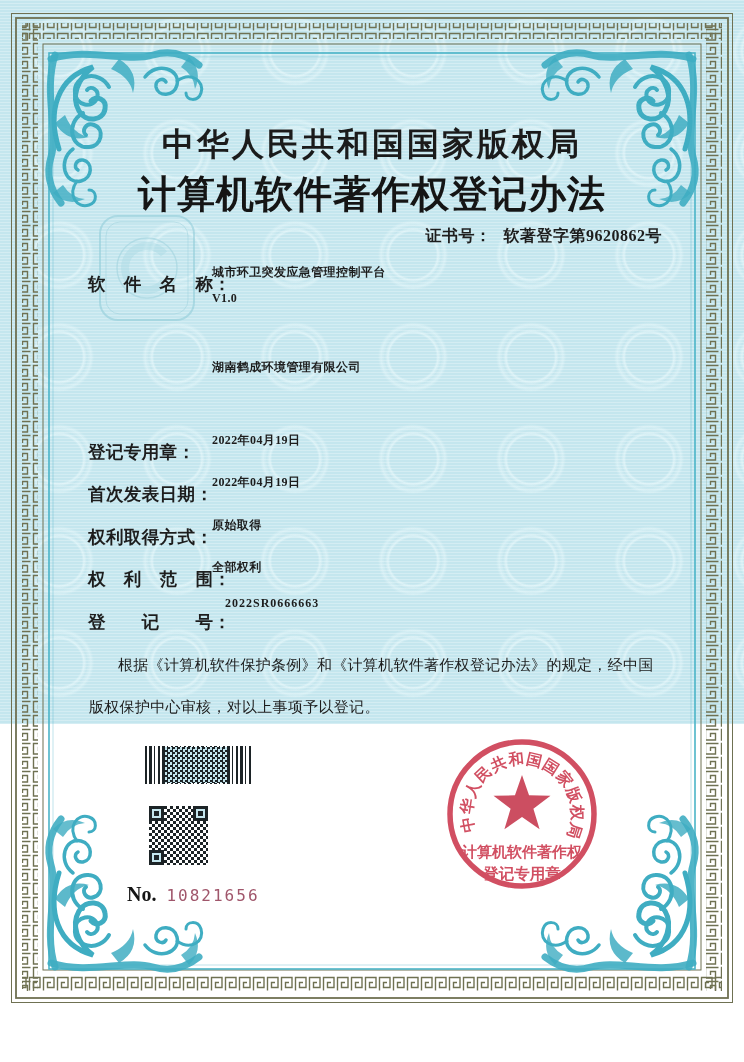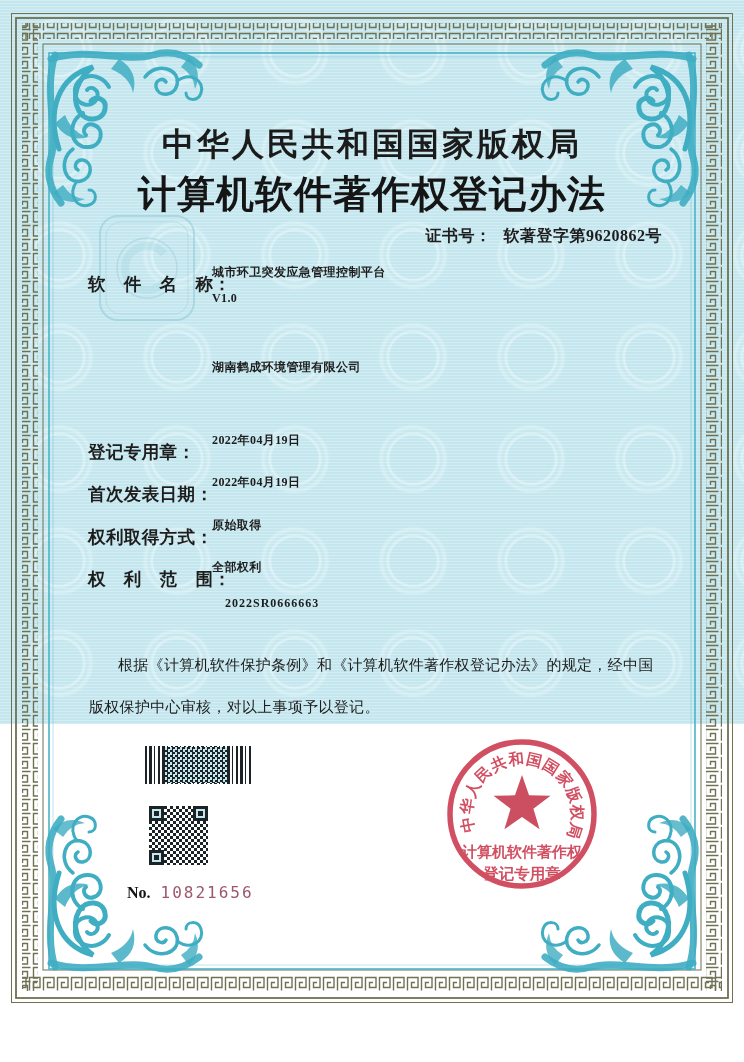--- a/index.html
+++ b/index.html
@@ -55,21 +55,21 @@
   }
   .qr{
     position:absolute;left:149px;top:806px;width:59px;height:59px;
     background-image:repeating-conic-gradient(#1c2326 0% 25%, rgba(0,0,0,0) 0% 50%);
     background-size:6px 6px;
   }
   .finder{position:absolute;width:15px;height:15px;border:3px solid #1c2326;background:#c4e6ee;box-sizing:border-box;}
   .finder::after{content:"";position:absolute;inset:2px;background:#1c2326;}
   .f-tl{left:0;top:0;} .f-tr{right:0;top:0;} .f-bl{left:0;bottom:0;}
   .serial{position:absolute;left:127px;top:883px;display:flex;gap:10px;align-items:baseline;}
-  .serial .prefix{font-size:16px;font-weight:800;color:#141414;text-align:center;}
+  .serial .prefix{font-size:20px;font-weight:800;color:#141414;text-align:center;}
   .serial .number{font-family:"DejaVu Sans Mono","Liberation Mono",monospace;font-size:16px;color:#a0566b;letter-spacing:2px;}
   svg.seal{position:absolute;left:420px;top:712px;}
   .issue-date{position:absolute;left:450px;top:884px;font-size:22.5px;font-weight:800;letter-spacing:.5px;color:#181818;}
   .scan-strip{position:absolute;left:0;top:1014px;width:744px;height:48px;background:#ffffff;}
 </style>
 </head>
 <body>
 
 <div class="paper">
 
@@ -152,20 +152,23 @@
   <div class="row r4">
     <span class="lab">权利取得方式：</span>
   </div>
   <div class="val v4">原始取得</div>
 
   <div class="row r5">
     <span class="lab">权　利　范　围：</span>
   </div>
   <div class="val v5">全部权利</div>
 
+  <div class="row r6">
+    <span class="lab">登　　记　　号：</span>
+  </div>
   <div class="val v6">2022SR0666663</div>
 
   <div class="statement">根据《计算机软件保护条例》和《计算机软件著作权登记办法》的规定，经中国版权保护中心审核，对以上事项予以登记。</div>
 
   <div class="barcode">
     <div class="barcode-mid"></div>
   </div>
 
   <div class="qr">
     <div class="finder f-tl"></div>

